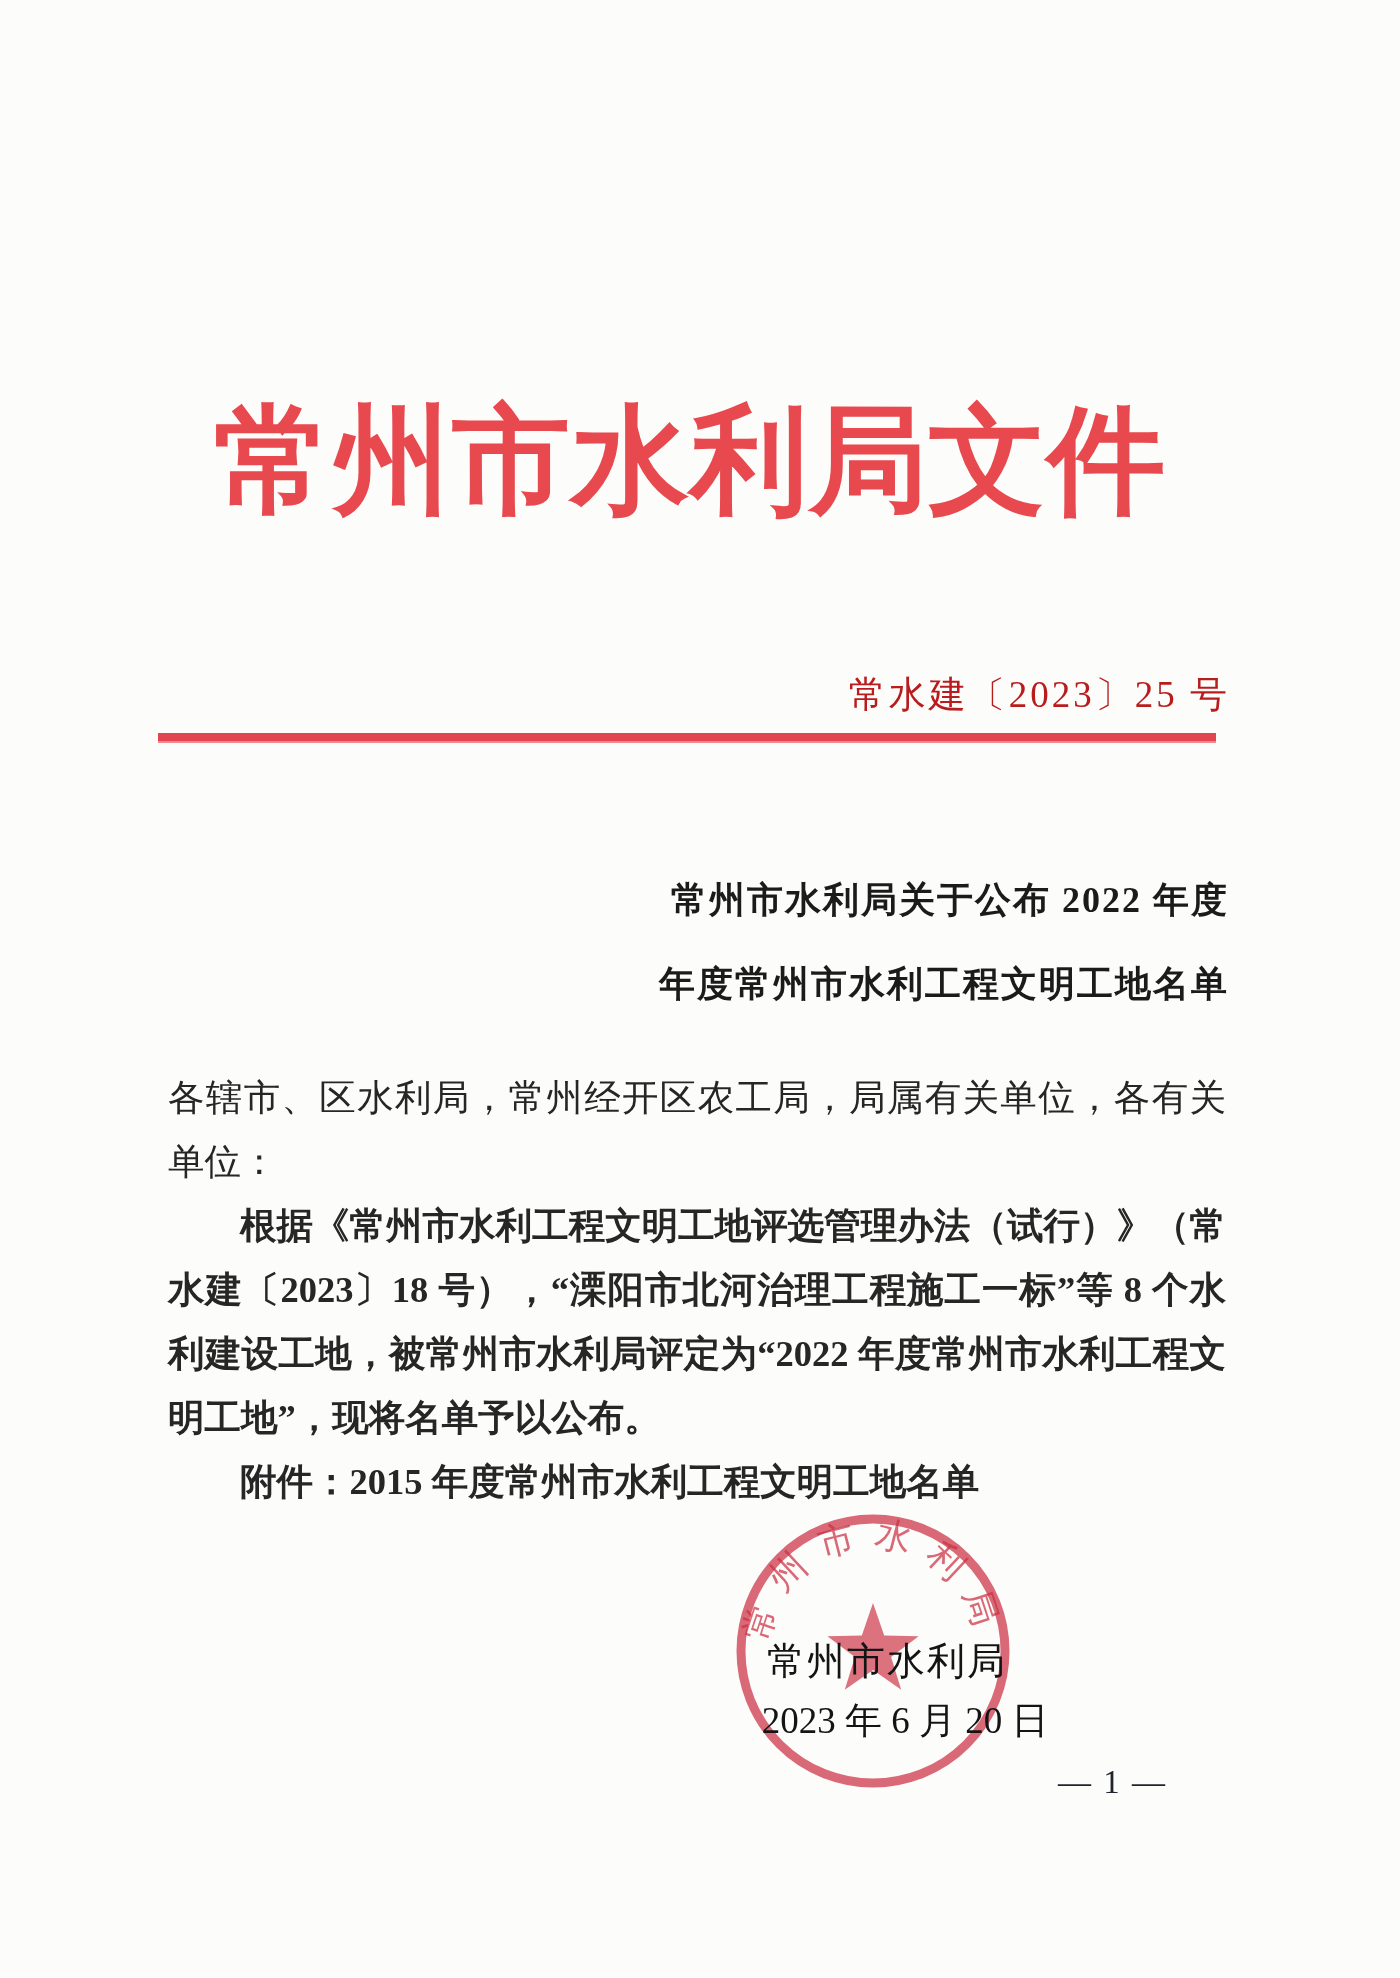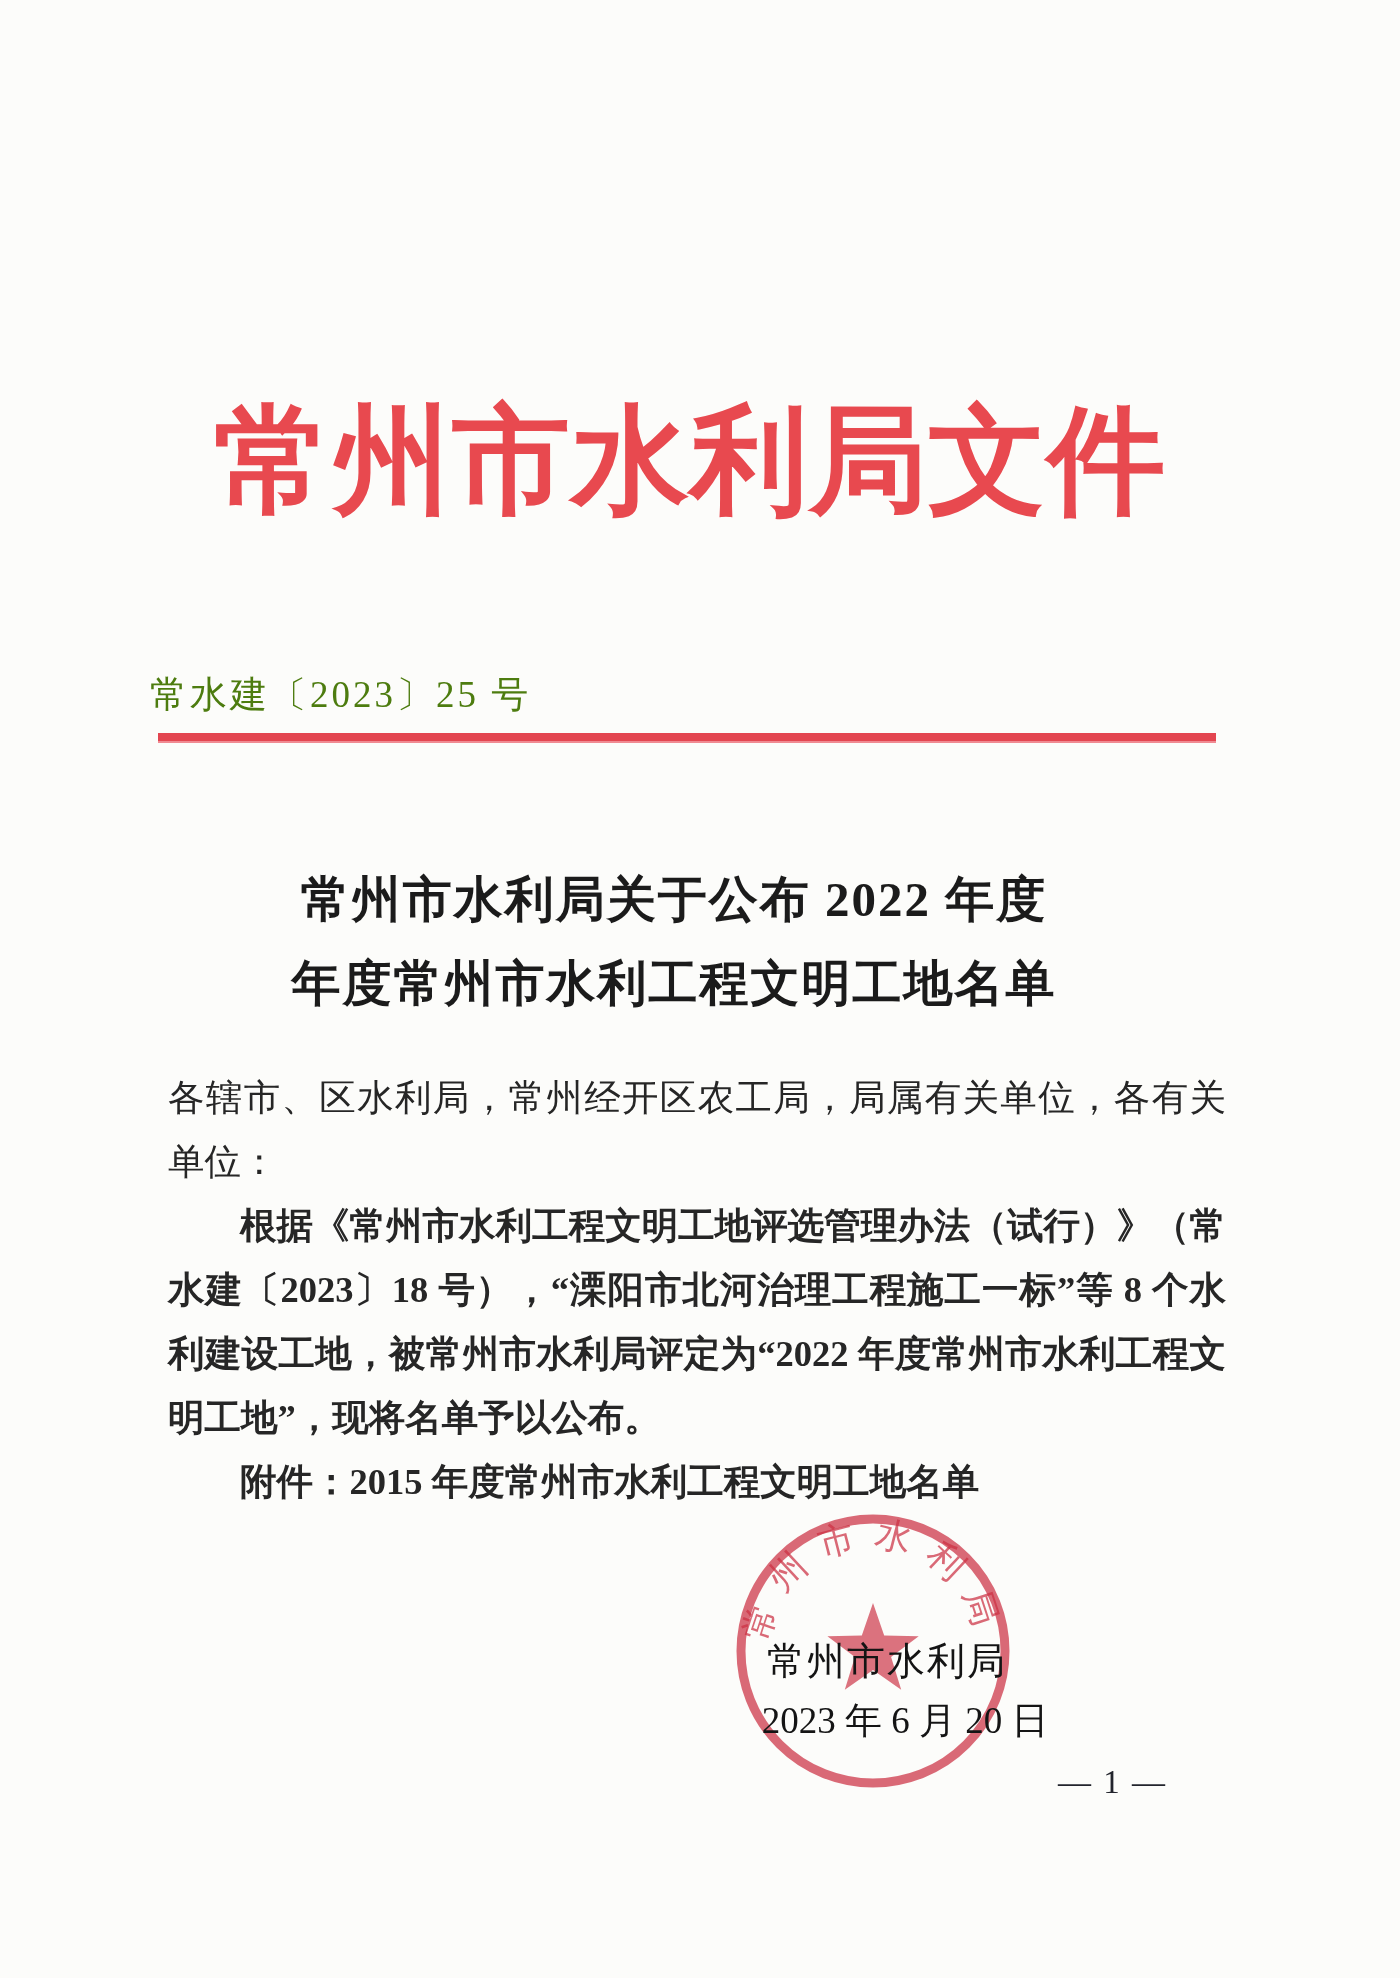--- a/index.html
+++ b/index.html
@@ -24,41 +24,41 @@
     font-weight: 700;
     color: #e8494f;
     white-space: nowrap;
     letter-spacing: 1px;
   }
   .doc-number {
     position: absolute;
     top: 670px;
     left: 150px;
     width: 1080px;
-    text-align: left;
+    text-align: right;
     font-size: 37px;
     letter-spacing: 3px;
-    color: #4d7c0f;
+    color: #b91c1c;
   }
   .red-rule {
     position: absolute;
     top: 733px;
     left: 158px;
     width: 1058px;
     height: 8px;
     background: #e34550;
     border-bottom: 2px solid #f08a92;
   }
   .doc-title {
     position: absolute;
     top: 858px;
-    left: 134px;
+    left: 149px;
     width: 1080px;
-    text-align: center;
-    font-size: 49px;
+    text-align: right;
+    font-size: 36px;
     font-weight: 700;
     line-height: 84px;
     letter-spacing: 2px;
     color: #1b1b1b;
   }
   .body-text {
     position: absolute;
     top: 1066px;
     left: 160px;
     width: 1058px;

